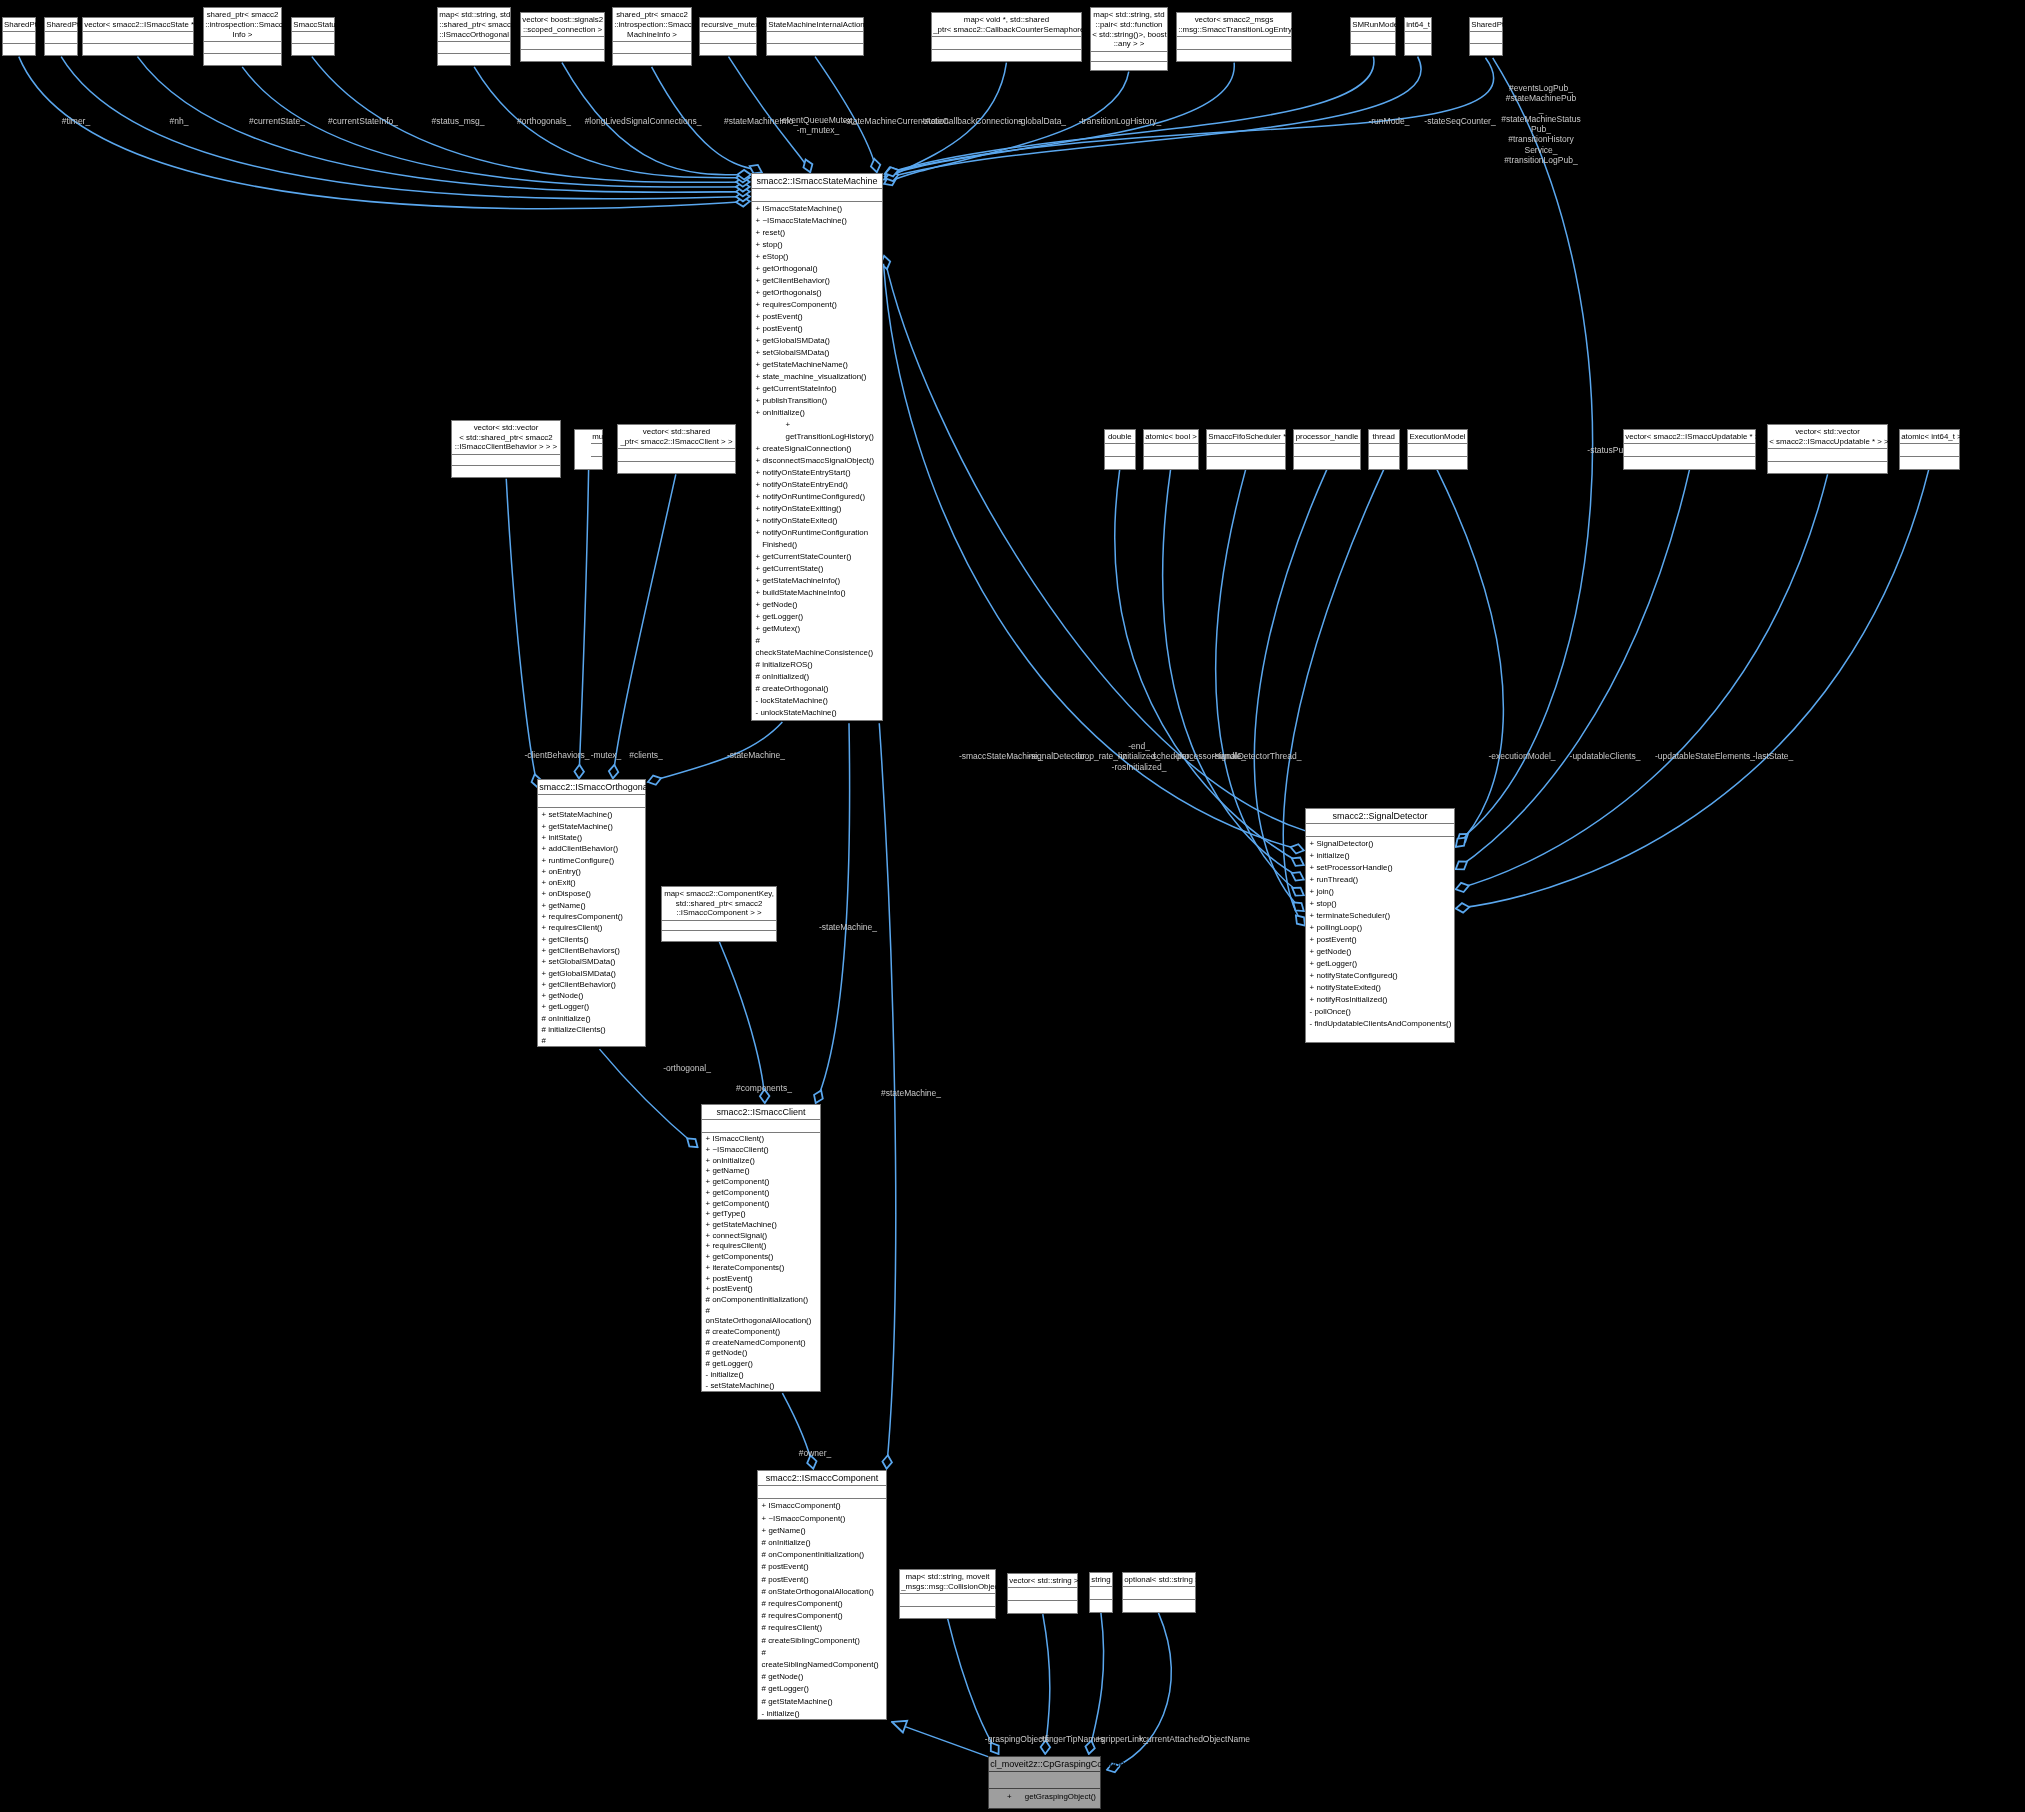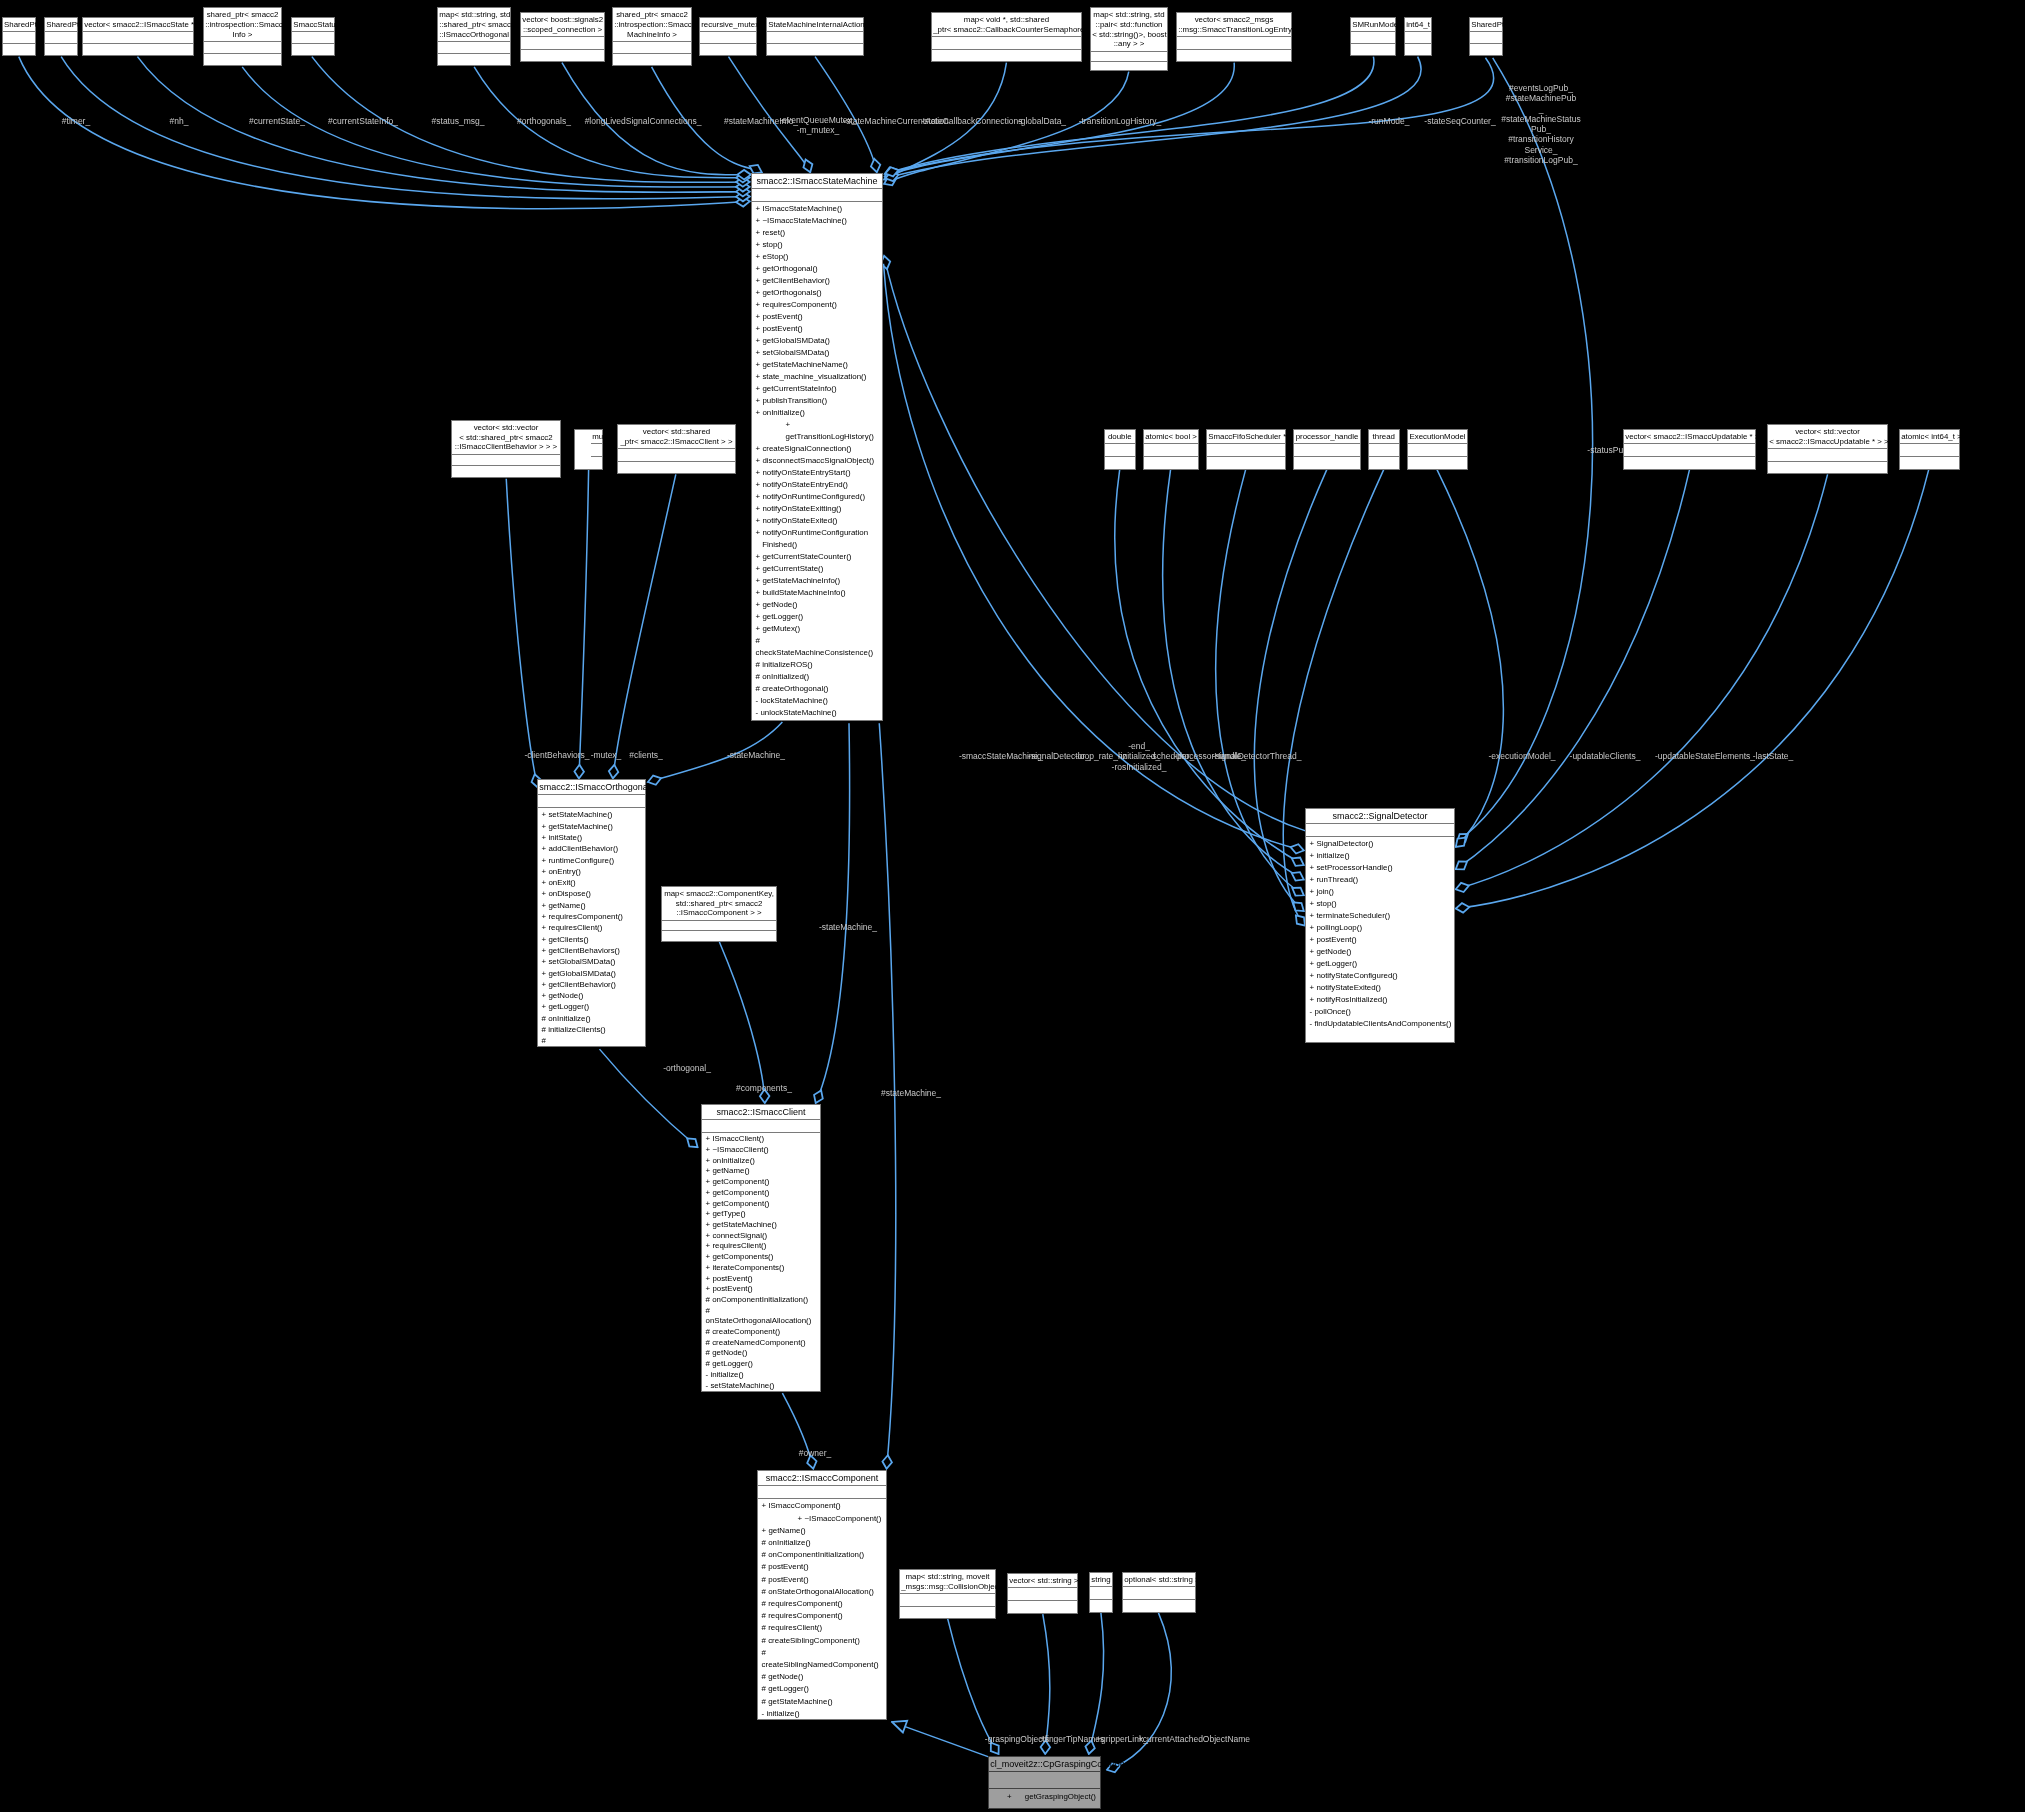--- a/index.html
+++ b/index.html
@@ -184,21 +184,21 @@
         <div class="m" style="line-height: 10.7px;"># getLogger()</div>
         <div class="m" style="line-height: 10.7px;">- initialize()</div>
         <div class="m" style="line-height: 10.7px;">- setStateMachine()</div>
       </div>
     </div>
     <div class="clsbox" style="left: 757px; top: 1470px; width: 130px; height: 250px;">
       <div class="ttl">smacc2::ISmaccComponent</div>
       <div class="attrs"></div>
       <div class="members">
         <div class="m" style="line-height: 12.2px;">+ ISmaccComponent()</div>
-        <div class="m" style="line-height: 12.2px; margin-left: 36px;">+ ~ISmaccComponent()</div>
+        <div class="m" style="line-height: 12.2px;">+ ~ISmaccComponent()</div>
         <div class="m" style="line-height: 12.2px;">+ getName()</div>
         <div class="m" style="line-height: 12.2px;"># onInitialize()</div>
         <div class="m" style="line-height: 12.2px;"># onComponentInitialization()</div>
         <div class="m" style="line-height: 12.2px;"># postEvent()</div>
         <div class="m" style="line-height: 12.2px;"># postEvent()</div>
         <div class="m" style="line-height: 12.2px;"># onStateOrthogonalAllocation()</div>
         <div class="m" style="line-height: 12.2px;"># requiresComponent()</div>
         <div class="m" style="line-height: 12.2px;"># requiresComponent()</div>
         <div class="m" style="line-height: 12.2px;"># requiresClient()</div>
         <div class="m" style="line-height: 12.2px;"># createSiblingComponent()</div>

